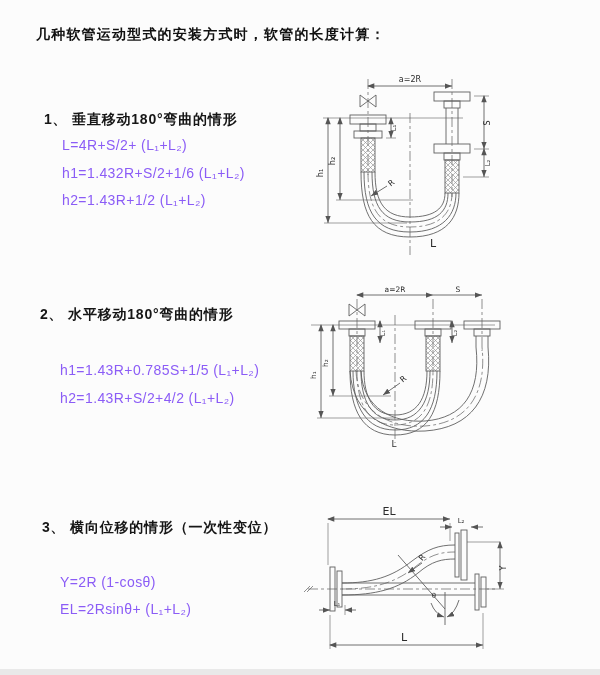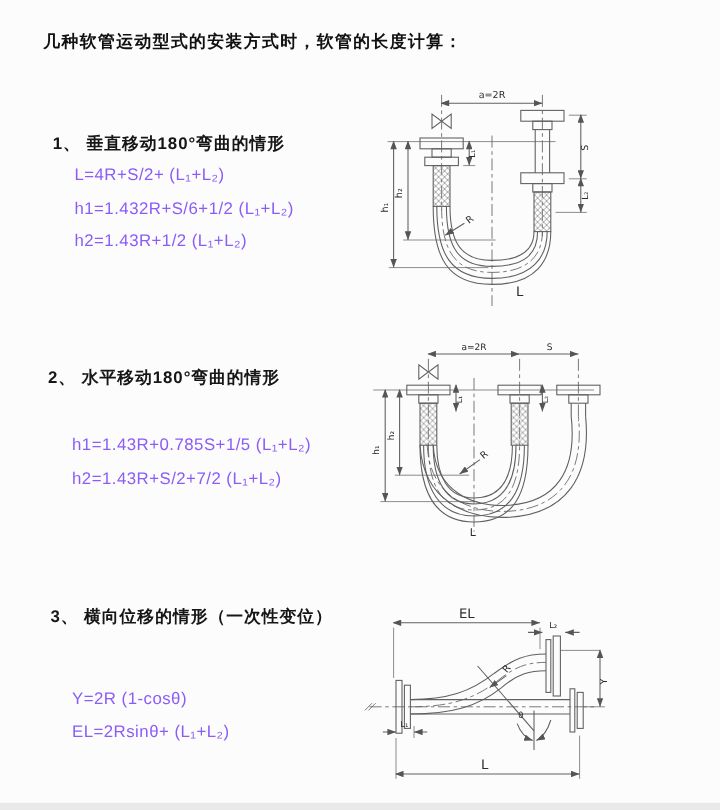--- a/index.html
+++ b/index.html
@@ -27,28 +27,28 @@
 </style>
 </head>
 <body>
 
 <div class="page">
 
   <div class="title">几种软管运动型式的安装方式时，软管的长度计算：</div>
 
   <div class="hd" style="left:44px;top:111px">1、 垂直移动180°弯曲的情形</div>
   <div class="fm" style="left:62px;top:137px">L=4R+S/2+ (L₁+L₂)</div>
-  <div class="fm" style="left:62px;top:165px">h1=1.432R+S/6+1/2 (L₁+L₂)</div>
+  <div class="fm" style="left:62px;top:165px">h1=1.432R+S/2+1/6 (L₁+L₂)</div>
   <div class="fm" style="left:62px;top:192px">h2=1.43R+1/2 (L₁+L₂)</div>
 
   <div class="hd" style="left:40px;top:306px">2、 水平移动180°弯曲的情形</div>
   <div class="fm" style="left:60px;top:362px">h1=1.43R+0.785S+1/5 (L₁+L₂)</div>
-  <div class="fm" style="left:60px;top:390px">h2=1.43R+S/2+7/2 (L₁+L₂)</div>
-
-  <div class="hd" style="left:42px;top:505px">3、 横向位移的情形（一次性变位）</div>
+  <div class="fm" style="left:60px;top:390px">h2=1.43R+S/2+4/2 (L₁+L₂)</div>
+
+  <div class="hd" style="left:42px;top:519px">3、 横向位移的情形（一次性变位）</div>
   <div class="fm" style="left:60px;top:574px">Y=2R (1-cosθ)</div>
   <div class="fm" style="left:60px;top:601px">EL=2Rsinθ+ (L₁+L₂)</div>
 
   <svg class="diag" style="left:303px;top:65px" width="292" height="200" viewBox="0 0 292 200">
     <defs>
       <pattern id="br1" width="5" height="5" patternUnits="userSpaceOnUse">
         <path d="M0,5 L5,0 M0,0 L5,5" stroke="#8a8a8a" stroke-width="0.6"></path>
       </pattern>
       <marker id="ae1" markerWidth="9" markerHeight="6" refX="8" refY="3" orient="auto">
           <path d="M0,0 L8,3 L0,6 Z" fill="#555"></path>

